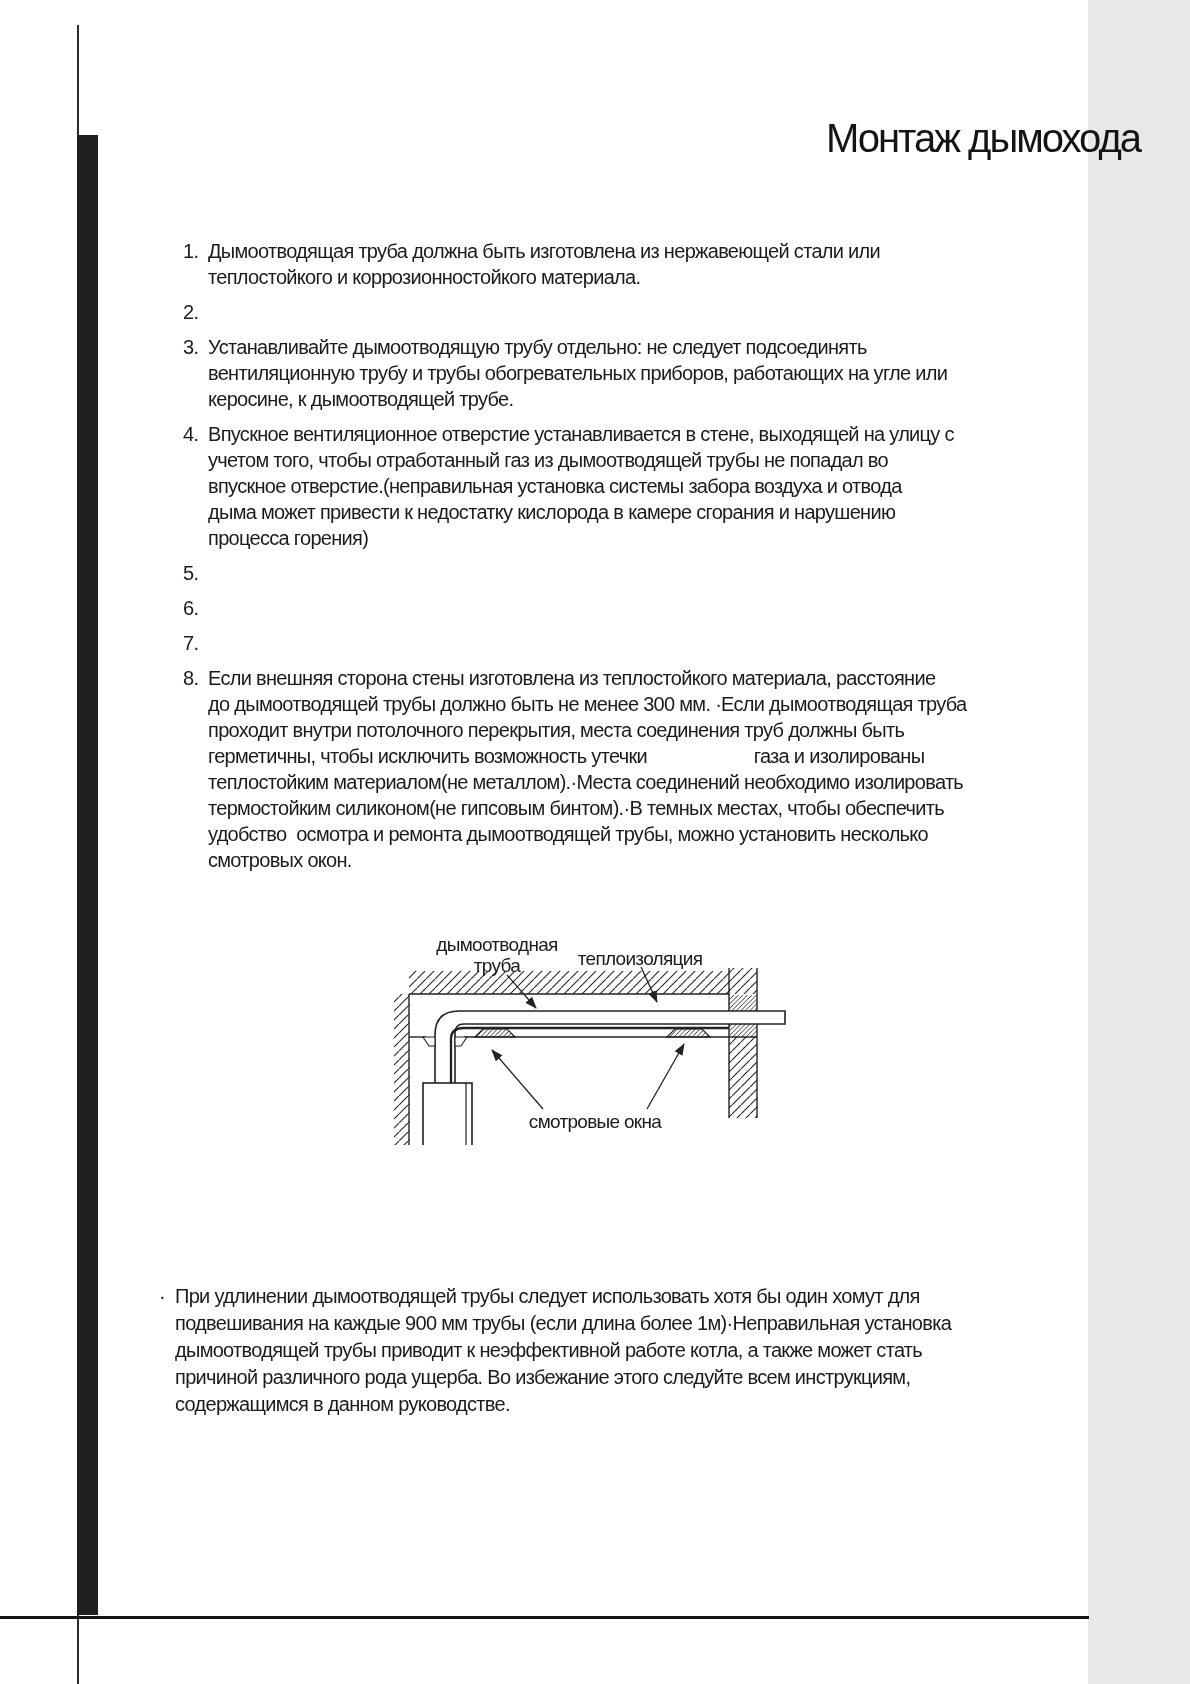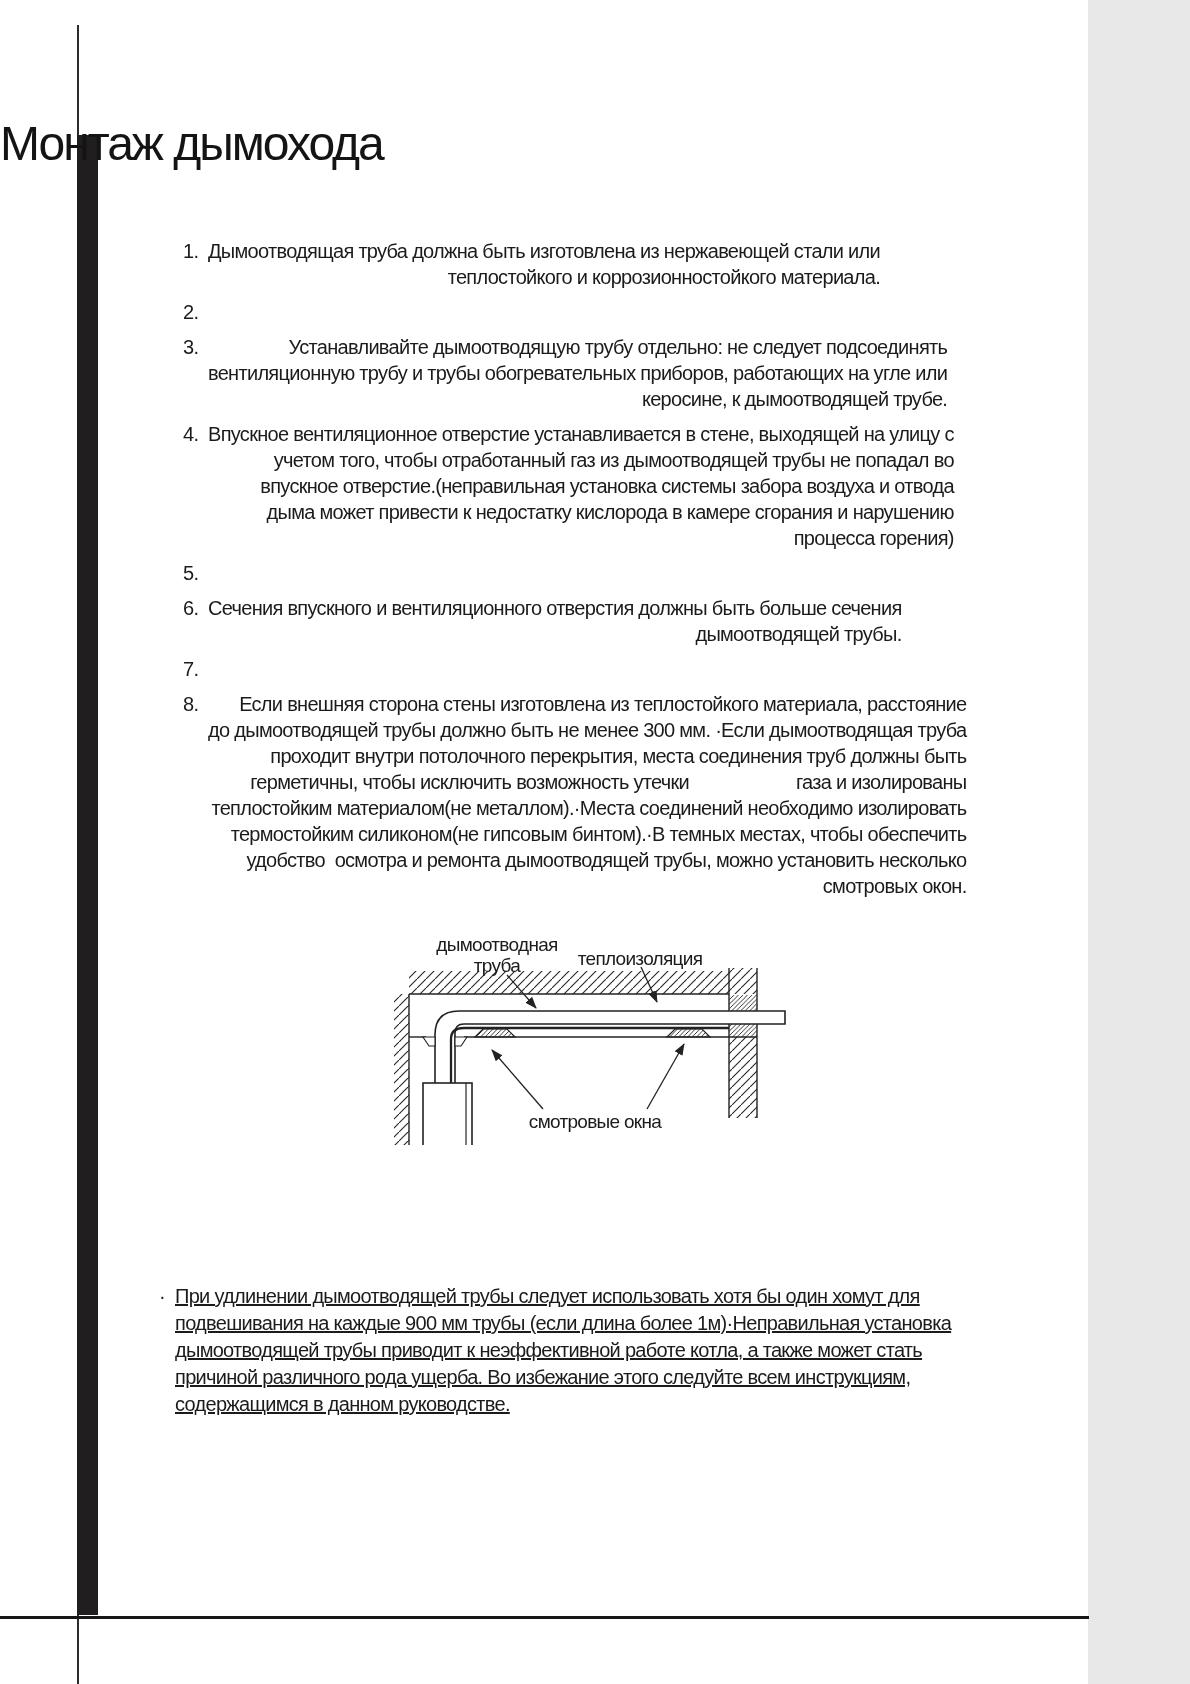--- a/index.html
+++ b/index.html
@@ -2,30 +2,30 @@
 <html><head>
 <meta charset="utf-8">
 <style>
   html,body{margin:0;padding:0;background:#fff;}
   .page{position:relative;width:1190px;height:1684px;background:#ffffff;
         font-family:"Liberation Sans",sans-serif;color:#1b1b1b;overflow:hidden;}
   .gray-band{position:absolute;left:1088px;top:0;width:102px;height:1684px;background:#e8e8e8;}
   .thin-vline{position:absolute;left:77px;top:25px;width:2px;height:1659px;background:#2b2b2b;}
   .black-bar{position:absolute;left:77px;top:135px;width:21px;height:1480px;background:#211e1f;}
   .bottom-rule{position:absolute;left:0;top:1616px;width:1089px;height:3px;background:#161616;}
-  .title{position:absolute;left:0;top:116px;width:1140px;margin:0;text-align:left;
-         font-weight:400;font-size:48px;letter-spacing:-2px;color:#141414;}
+  .title{position:absolute;left:0;top:116px;width:1140px;margin:0;text-align:right;
+         font-weight:400;font-size:40px;letter-spacing:-2px;color:#141414;}
   .list{position:absolute;left:183px;top:238px;width:900px;}
   .item{display:flex;margin-bottom:9px;font-size:20px;line-height:26px;letter-spacing:-0.7px;}
   .item-num{flex:0 0 25px;}
-  .item-text{white-space:pre;text-align:right;}
+  .item-text{white-space:pre;}
   .note{position:absolute;left:159px;top:1283px;display:flex;
         font-size:20px;line-height:27px;letter-spacing:-0.7px;}
   .note-bullet{flex:0 0 16px;}
-  .note-text{white-space:pre;text-decoration:underline;}
+  .note-text{white-space:pre;}
   .diagram{position:absolute;left:390px;top:925px;width:440px;height:220px;}
   .dlabel{font-family:"Liberation Sans",sans-serif;font-size:19px;letter-spacing:-0.7px;fill:#1b1b1b;}
 </style>
 </head>
 <body>
 
 <div class="page">
   <div class="gray-band"></div>
   <div class="thin-vline"></div>
   <div class="black-bar"></div>
@@ -54,22 +54,20 @@
 учетом того, чтобы отработанный газ из дымоотводящей трубы не попадал во
 впускное отверстие.(неправильная установка системы забора воздуха и отвода
 дыма может привести к недостатку кислорода в камере сгорания и нарушению
 процесса горения)</span>
     </div>
     <div class="item">
       <span class="item-num">5.</span>
     </div>
     <div class="item">
       <span class="item-num">6.</span>
-      <span class="item-text">Сечения впускного и вентиляционного отверстия должны быть больше сечения
-дымоотводящей трубы.</span>
     </div>
     <div class="item">
       <span class="item-num">7.</span>
     </div>
     <div class="item">
       <span class="item-num">8.</span>
       <span class="item-text">Если внешняя сторона стены изготовлена из теплостойкого материала, расстояние
 до дымоотводящей трубы должно быть не менее 300 мм. ·Если дымоотводящая труба
 проходит внутри потолочного перекрытия, места соединения труб должны быть
 герметичны, чтобы исключить возможность утечки                      газа и изолированы

